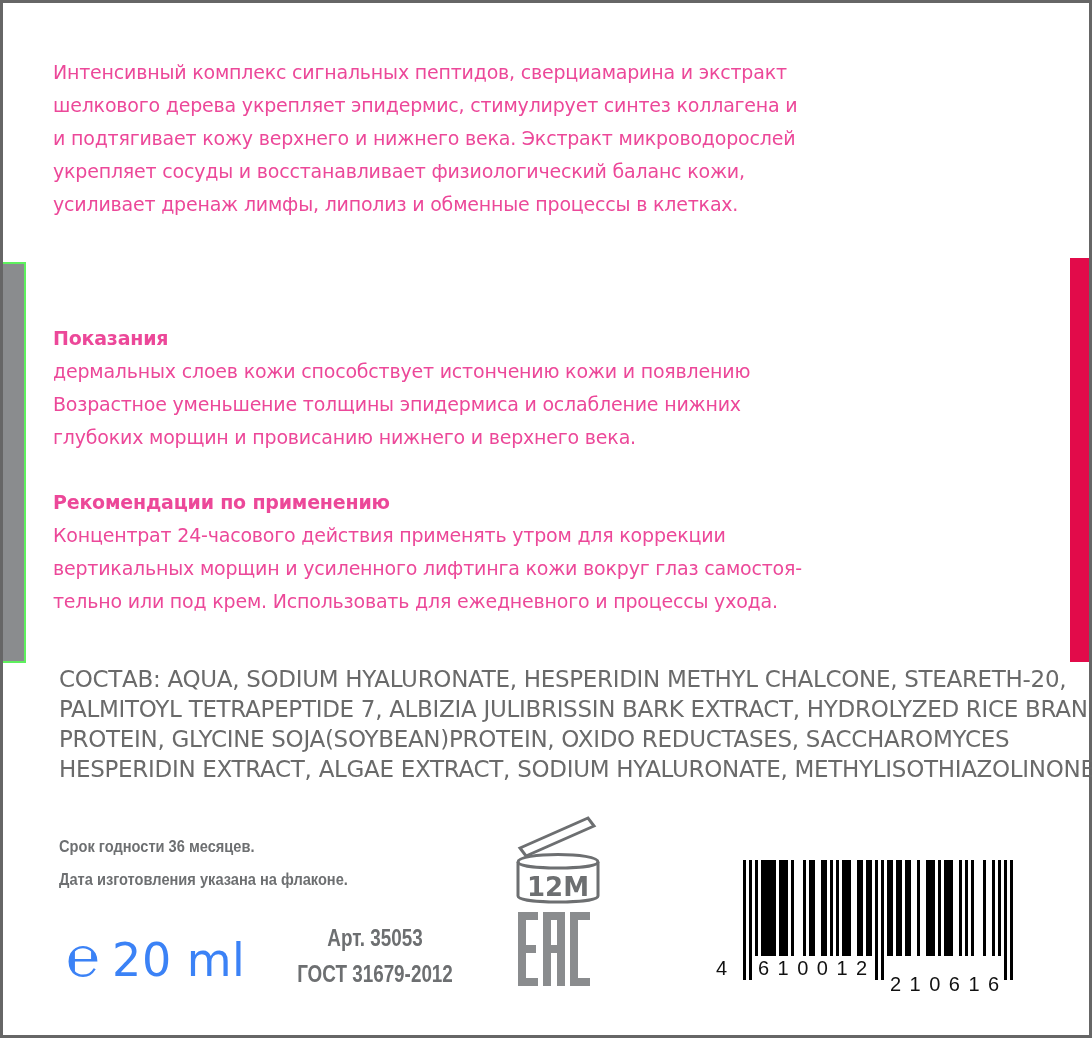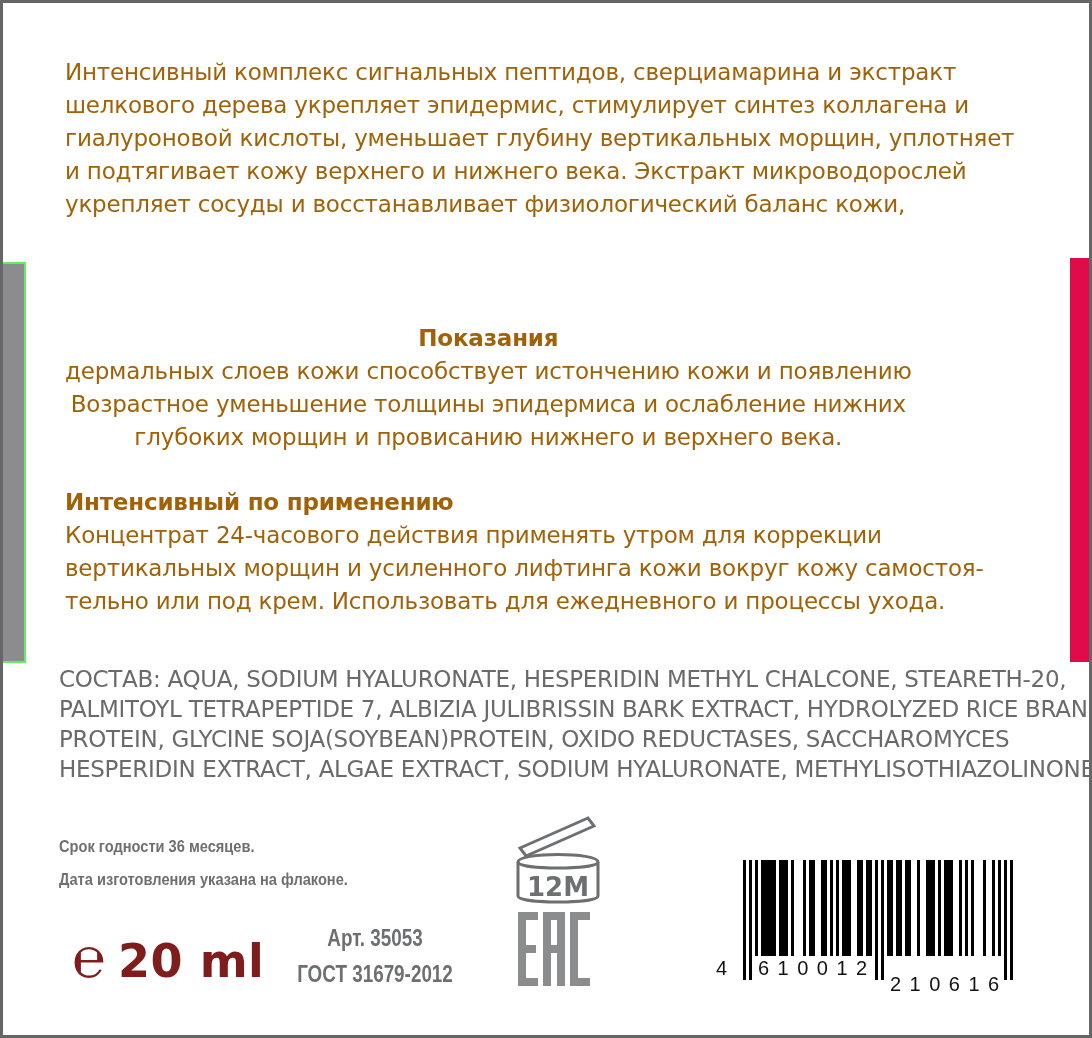--- a/index.html
+++ b/index.html
@@ -2,67 +2,67 @@
 <html><head>
 <meta charset="utf-8">
 <style>
   html, body { margin:0; padding:0; }
   body { width:1092px; height:1038px; background:#ffffff; position:relative; overflow:hidden;
          font-family:"DejaVu Sans", "Liberation Sans", sans-serif; }
   .frame { position:absolute; left:0; top:0; width:1086px; height:1032px; border:3px solid #666666; pointer-events:none; }
   .left-bar { position:absolute; left:3px; top:262px; width:21px; height:397px; background:#8a8c8e;
               border-top:2px solid #5ef05e; border-right:2px solid #5ef05e; border-bottom:2px solid #5ef05e; }
   .right-bar { position:absolute; left:1070px; top:258px; width:19px; height:404px; background:#e20b4a; }
-  .body-text { position:absolute; left:65px; color:#a16207; font-size:23px; line-height:33px; letter-spacing:-0.2px; white-space:nowrap; }
+  .body-text { position:absolute; left:53px; color:#ec4899; font-size:19px; line-height:33px; letter-spacing:-0.2px; white-space:nowrap; }
   .body-text .line { display:block; height:33px; }
   .heading { font-weight:bold; }
   .intro { top:56px; }
-  .indications { top:322px;text-align:center; }
+  .indications { top:322px; }
   .usage { top:486px; }
   .ingredients { position:absolute; left:59px; top:664px; color:#6a6a6a; font-size:23px; line-height:30px; white-space:nowrap; letter-spacing:-0.3px; }
   .ingredients .line { display:block; height:30px; }
   .small-info { position:absolute; left:59px; top:830px; color:#6d6f71; font-size:17px; line-height:33px; font-weight:bold;
                 font-family:"Liberation Sans", sans-serif; transform:scaleX(0.86); transform-origin:left top; white-space:nowrap; }
   .small-info .line { display:block; }
-  .volume { position:absolute; left:72px; top:932px; color:#7f1d1d; font-size:46px; line-height:50px; font-family:"DejaVu Sans", sans-serif; font-weight:700; letter-spacing:0.5px; white-space:nowrap; }
+  .volume { position:absolute; left:66px; top:932px; color:#3b82f6; font-size:46px; line-height:50px; font-family:"DejaVu Sans", sans-serif; font-weight:400; letter-spacing:0.5px; white-space:nowrap; }
   .volume .estimate { font-size:56px; margin-right:12px; font-family:"DejaVu Serif", serif; }
   .article { position:absolute; left:270px; top:920px; width:210px; text-align:center; color:#6d6f71; font-weight:bold; font-size:23px; line-height:36px;
              font-family:"Liberation Sans", sans-serif; transform:scaleX(0.82); transform-origin:center top; white-space:nowrap; }
   .article .line { display:block; }
   .pao { position:absolute; left:510px; top:812px; width:96px; height:92px; }
   .eac { position:absolute; left:518px; top:912px; width:72px; height:74px; }
   .barcode { position:absolute; left:716px; top:860px; width:300px; height:130px; }
   .barcode-digits { position:absolute; top:957px; font-family:"Liberation Sans", sans-serif; font-size:20px; color:#111; letter-spacing:0; white-space:nowrap; }
 </style>
 </head>
 <body>
 
 <div class="frame"></div>
 <div class="left-bar"></div>
 <div class="right-bar"></div>
 
 <div class="body-text intro">
   <span class="line">Интенсивный комплекс сигнальных пептидов, сверциамарина и экстракт</span>
   <span class="line">шелкового дерева укрепляет эпидермис, стимулирует синтез коллагена и</span>
-  <span class="line">гиалуроновой кислоты, уменьшает глубину вертикальных морщин, уплотняет</span>
   <span class="line">и подтягивает кожу верхнего и нижнего века. Экстракт микроводорослей</span>
   <span class="line">укрепляет сосуды и  восстанавливает физиологический баланс кожи,</span>
+  <span class="line">усиливает дренаж лимфы, липолиз и обменные процессы в клетках.</span>
 </div>
 
 <div class="body-text indications">
   <span class="line heading">Показания</span>
   <span class="line">дермальных  слоев кожи  способствует  истончению кожи и появлению</span>
   <span class="line">Возрастное уменьшение толщины  эпидермиса и   ослабление  нижних</span>
   <span class="line">глубоких морщин и провисанию нижнего и верхнего века.</span>
 </div>
 
 <div class="body-text usage">
-  <span class="line heading">Интенсивный по применению</span>
+  <span class="line heading">Рекомендации по применению</span>
   <span class="line">Концентрат 24-часового действия применять утром для коррекции</span>
-  <span class="line">вертикальных морщин и усиленного лифтинга кожи вокруг кожу самостоя-</span>
+  <span class="line">вертикальных морщин и усиленного лифтинга кожи вокруг глаз самостоя-</span>
   <span class="line">тельно или под крем. Использовать для ежедневного и процессы ухода.</span>
 </div>
 
 <div class="ingredients">
   <span class="line">СОСТАВ: AQUA, SODIUM HYALURONATE, HESPERIDIN METHYL CHALCONE, STEARETH-20,</span>
   <span class="line">PALMITOYL TETRAPEPTIDE 7, ALBIZIA JULIBRISSIN BARK EXTRACT,  HYDROLYZED RICE BRAN</span>
   <span class="line">PROTEIN, GLYCINE SOJA(SOYBEAN)PROTEIN, OXIDO REDUCTASES, SACCHAROMYCES</span>
   <span class="line">HESPERIDIN  EXTRACT,  ALGAE EXTRACT, SODIUM HYALURONATE, METHYLISOTHIAZOLINONE</span>
 </div>
 

